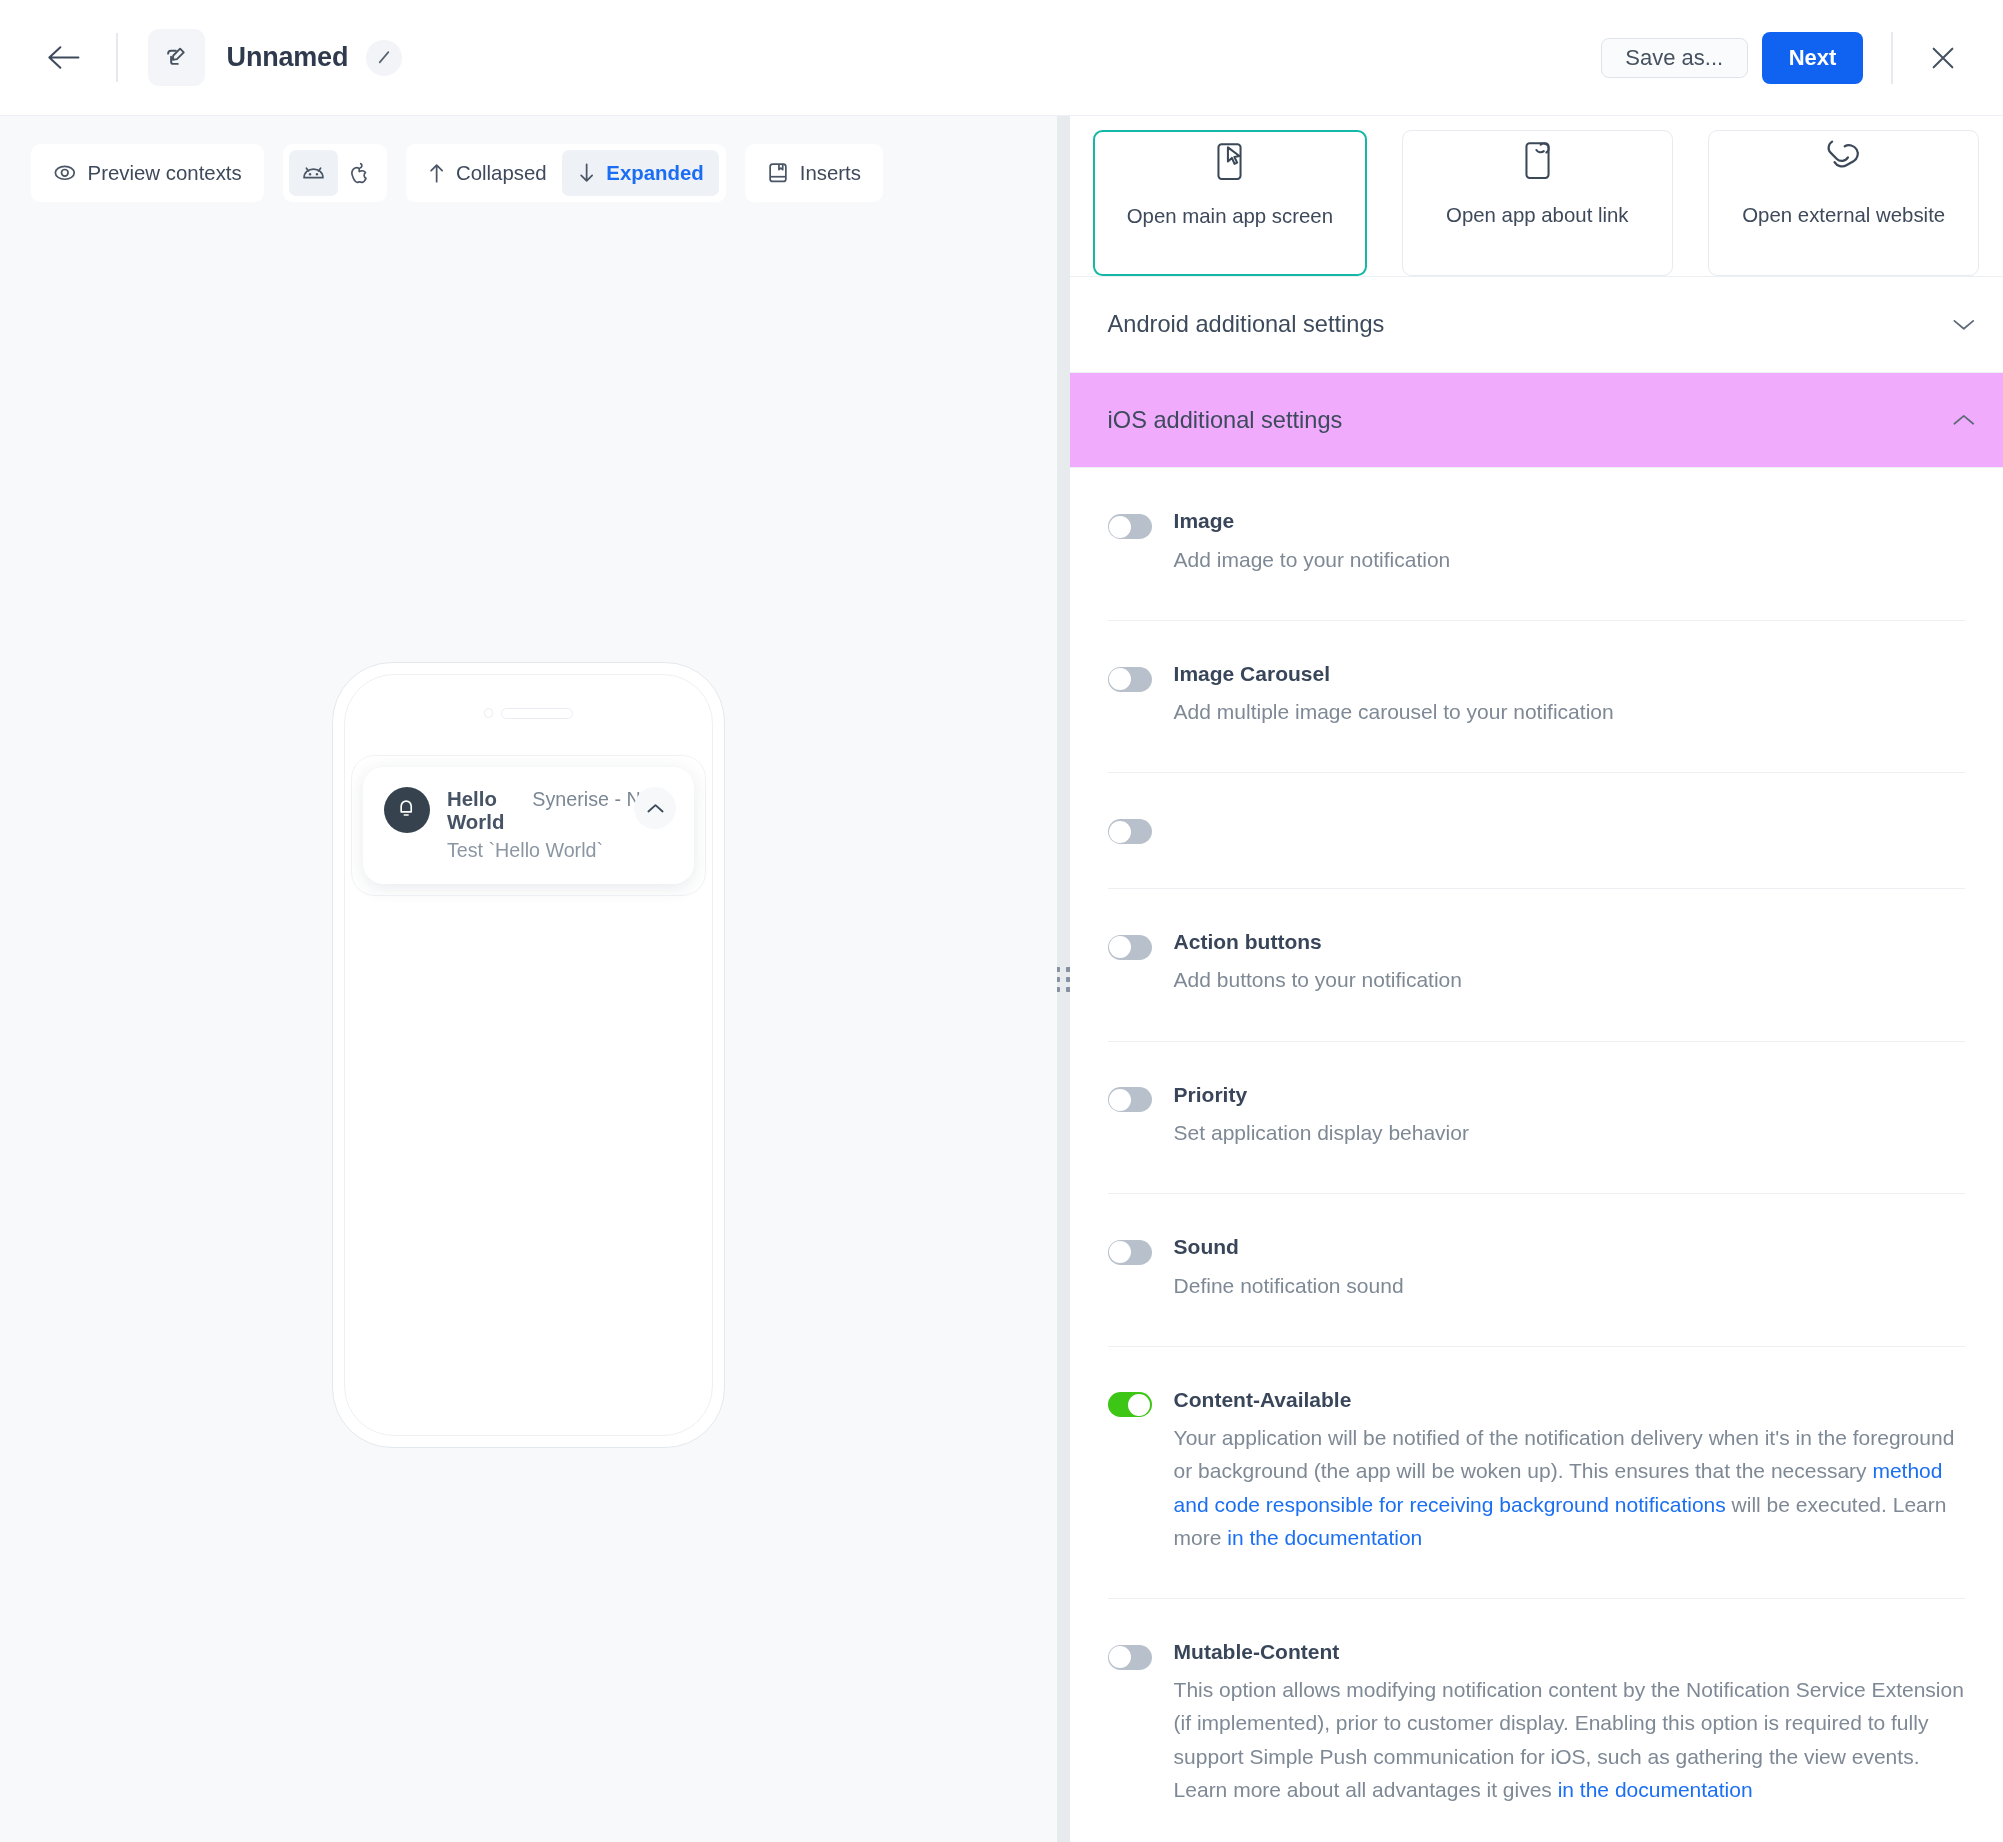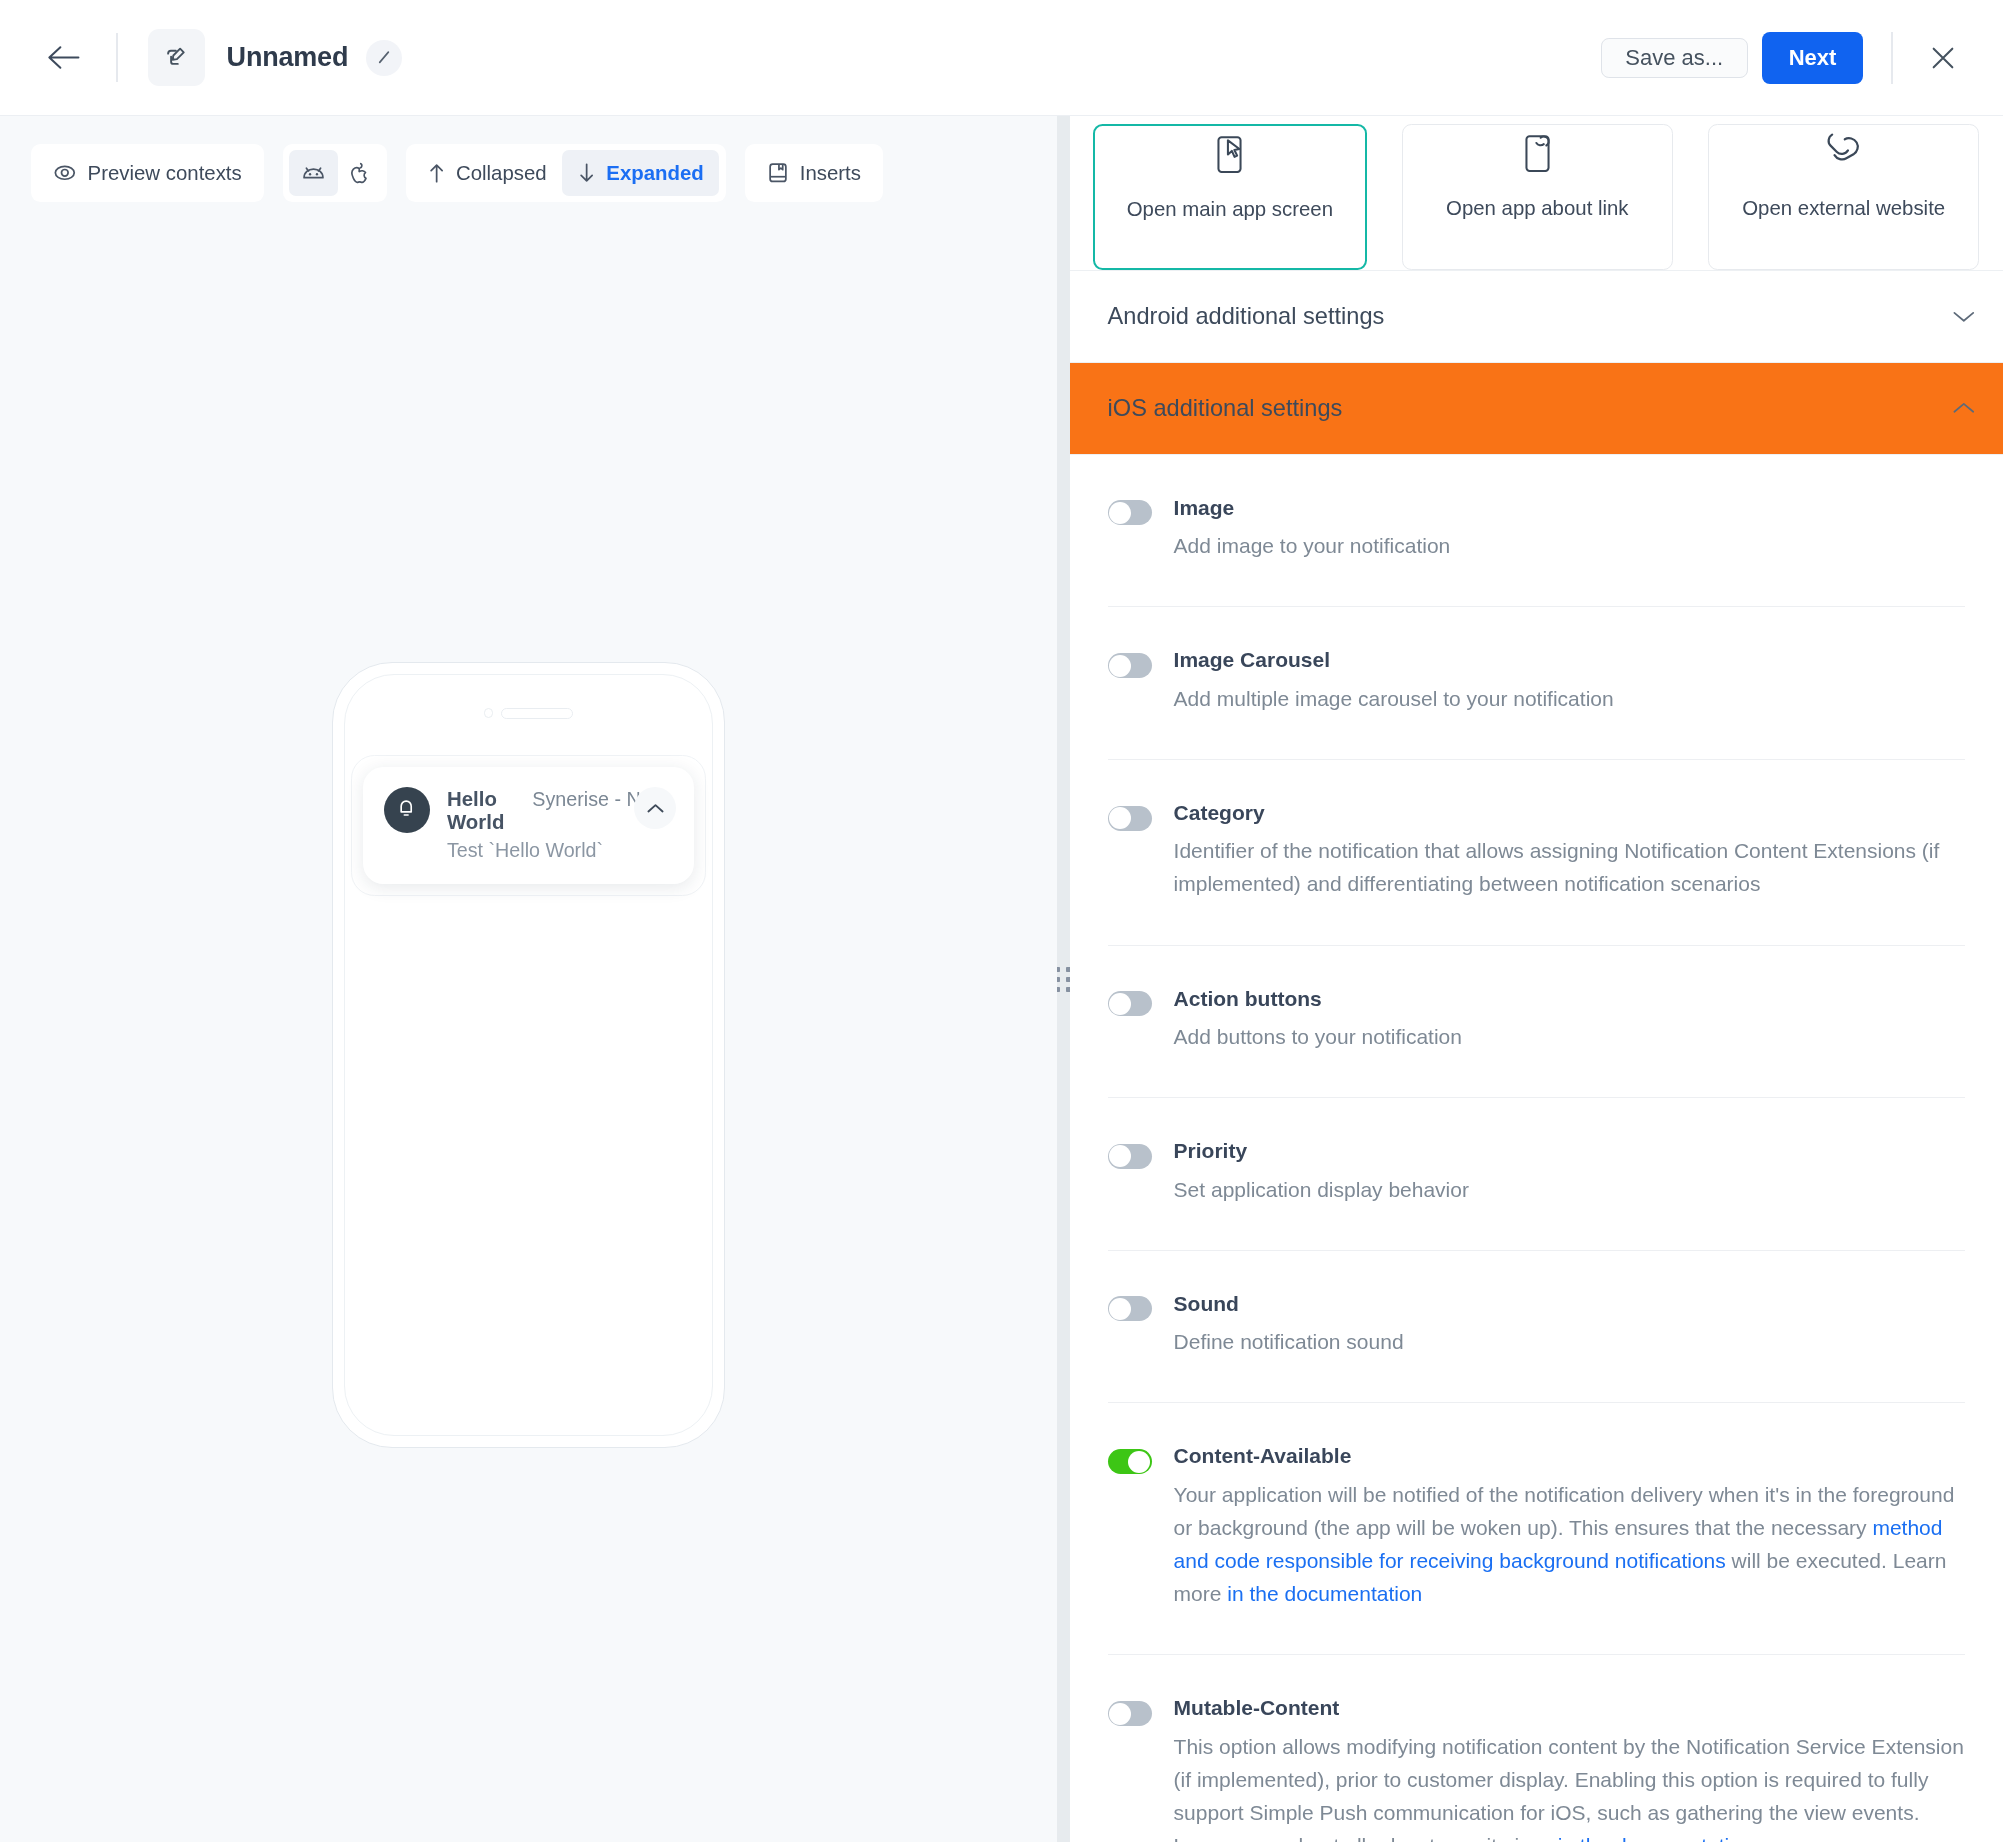--- a/index.html
+++ b/index.html
@@ -177,21 +177,21 @@
     padding: 0 11px;
   }
 
   .accordion-head {
     height: 96px; display: flex; align-items: center;
     padding: 0 27px 0 38px; cursor: pointer;
     border-bottom: 0.8px solid #edf0f3;
   }
   .accordion-head .at { font-size: 23.6px; color: #3d4a5b; }
   .accordion-head .ac { margin-left: auto; color: #5d6a79; display:flex; }
-  .accordion-head.open { background: #f97316; }
+  .accordion-head.open { background: #f0abfc; }
 
   .settings { padding: 0 38px 0 38px; overflow: hidden; }
   .srow {
     display: flex; gap: 22px; align-items: flex-start;
     padding: 41px 0 44px 0;
     border-bottom: 0.8px solid #edeff2;
   }
   .srow:last-child { border-bottom: none; }
   .toggle {
     width: 44px; height: 25px; border-radius: 12.6px;
@@ -433,24 +433,20 @@
             </div>
             <div class="scontent">
               <div class="stitle">Image Carousel</div>
               <div class="sdesc"><span>Add multiple image carousel to your notification</span></div>
             </div>
           </div>
           <div class="srow">
             <div class="toggle">
               <span class="knob"></span>
             </div>
-            <div class="scontent">
-              <div class="stitle">Category</div>
-              <div class="sdesc"><span>Identifier of the notification that allows assigning Notification Content Extensions (if implemented) and differentiating between notification scenarios</span></div>
-            </div>
           </div>
           <div class="srow">
             <div class="toggle">
               <span class="knob"></span>
             </div>
             <div class="scontent">
               <div class="stitle">Action buttons</div>
               <div class="sdesc"><span>Add buttons to your notification</span></div>
             </div>
           </div>

